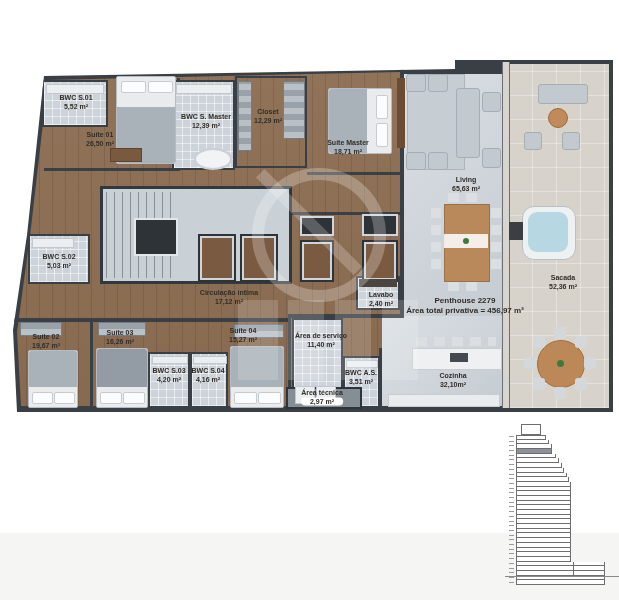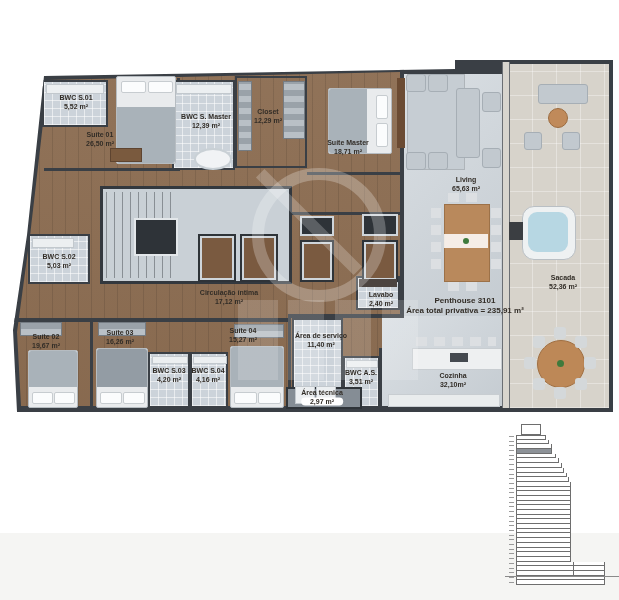--- a/index.html
+++ b/index.html
@@ -216,22 +216,22 @@
     </div>
   <div class="lbl" style="left:229px;top:297px;">
       <span>Circulação íntima</span>
       <span>17,12 m²</span>
     </div>
   <div class="lbl" style="left:381px;top:299px;">
       <span>Lavabo</span>
       <span>2,40 m²</span>
     </div>
   <div class="lbl lbl-unit" style="left:465px;top:306px;">
-      <span>Penthouse 3101</span>
-      <span>Área total privativa = 235,91 m²</span>
+      <span>Penthouse 2279</span>
+      <span>Área total privativa = 456,97 m²</span>
     </div>
   <div class="lbl" style="left:46px;top:341px;">
       <span>Suíte 02</span>
       <span>19,67 m²</span>
     </div>
   <div class="lbl" style="left:120px;top:337px;">
       <span>Suíte 03</span>
       <span>16,26 m²</span>
     </div>
   <div class="lbl" style="left:243px;top:335px;">

